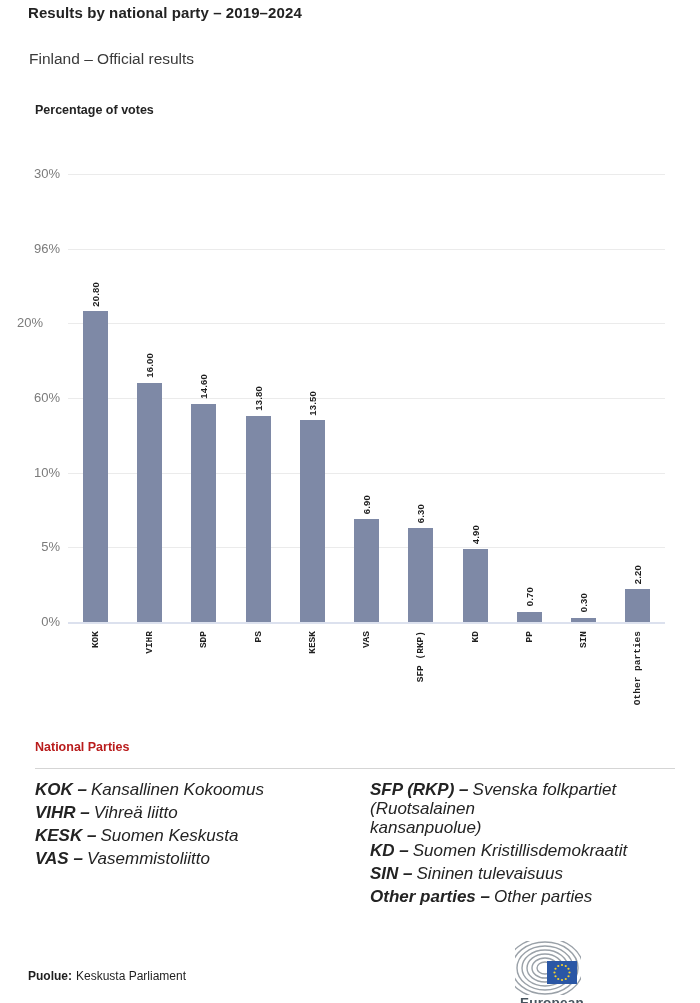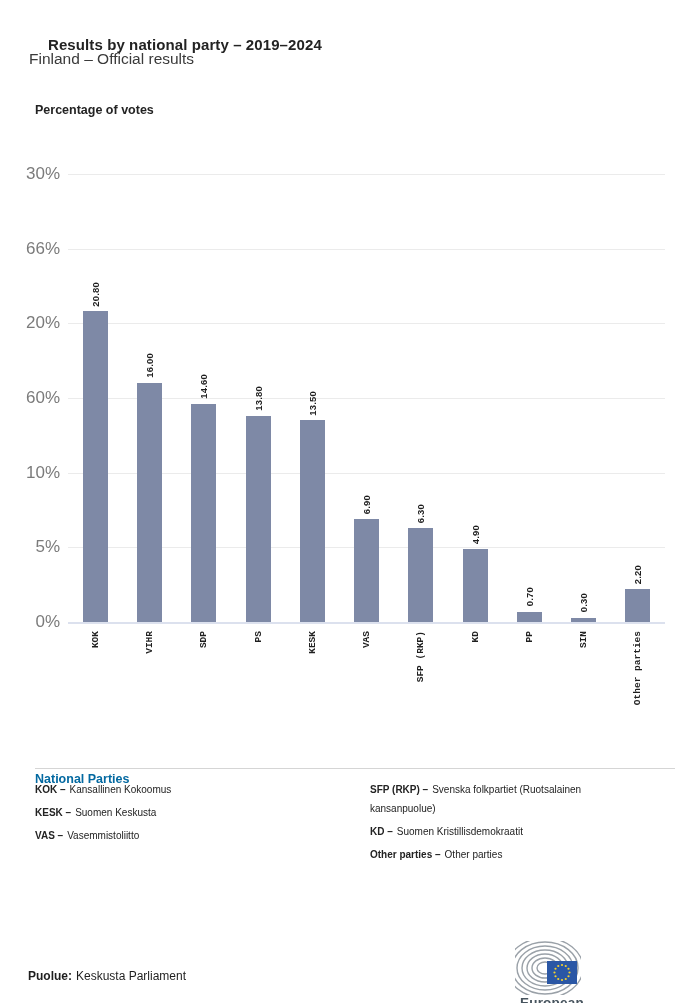--- a/index.html
+++ b/index.html
@@ -1,40 +1,40 @@
 <!DOCTYPE html>
 <html><head>
 <meta charset="utf-8">
 <style>
   html,body { margin:0; padding:0; background:#ffffff; }
   .page {
     position:relative; width:700px; height:1003px; background:#ffffff;
     font-family:"Liberation Sans", sans-serif; color:#232323; overflow:hidden;
   }
-  .title { position:absolute; left:28px; top:36px; font-size:15px; font-weight:700; color:#232323; letter-spacing:.1px;margin-left:20px; }
+  .title { position:absolute; left:28px; top:4px; font-size:15px; font-weight:700; color:#232323; letter-spacing:.1px; }
   .subtitle { position:absolute; left:29px; top:50px; font-size:15.5px; font-weight:400; color:#3a3a3a; }
   .axis-title { position:absolute; left:35px; top:103px; font-size:12.5px; font-weight:700; color:#232323; }
 
   .chart { position:absolute; left:0; top:140px; width:700px; height:585px; }
   .gridline { position:absolute; height:1px; background:#ebebeb; }
   .axisline { position:absolute; height:2px; background:#dce1ee; }
   .ylabel { position:absolute; left:0; width:60px; height:16px; line-height:16px; text-align:right;
-            font-size:17px; color:#7b7b7b; }
+            font-size:13px; color:#7b7b7b; }
   .bar { position:absolute; background:#7e89a6; }
   .vwrap { position:absolute; display:flex; justify-content:center; }
   .vtext { writing-mode:vertical-rl; transform:rotate(180deg); white-space:nowrap; }
   .value-label .vtext { font-size:9.5px; font-weight:700; color:#1f1f1f; letter-spacing:.2px; }
   .x-tick .vtext { font-family:"Liberation Mono", monospace; font-size:9.5px; font-weight:700; color:#1f1f1f; }
 
-  .legend-heading { position:absolute; left:35px; top:740px; font-size:12.5px; font-weight:700; color:#0369a1;margin-top:32px; }
+  .legend-heading { position:absolute; left:35px; top:740px; font-size:12.5px; font-weight:700; color:#b91c1c; }
   .legend-rule { position:absolute; left:35px; top:768px; width:640px; height:1px; background:#d5d5d5; }
   .legend-cols { position:absolute; left:35px; top:780px; width:640px; display:flex; }
   .legend-col { width:278px; }
   .legend-col + .legend-col { margin-left:57px; }
-  .legend-entry { font-size:10px; line-height:19px; color:#232323; margin-bottom:4px; }
+  .legend-entry { font-size:17px; line-height:19px; color:#232323; margin-bottom:4px;font-style:italic; }
   .legend-abbr { font-weight:700; margin-right:4px; }
   .legend-name { white-space:pre-line; }
 
   .source { position:absolute; left:28px; top:969px; font-size:12px; color:#1f1f1f; }
   .source-label { font-weight:700; margin-right:4px; }
 
   .ep-logo { position:absolute; left:515px; top:941px; display:flex; align-items:flex-start;flex-direction:column; }
   .ep-text { margin-left:5px; font-size:13.5px; font-weight:700; color:#47545e; line-height:15px; letter-spacing:.2px; }
 </style>
 </head>
@@ -49,23 +49,23 @@
   <div class="chart" id="chart">
       <div class="axisline" style="left: 68px; top: 482px; width: 597px; background: rgb(220, 225, 238);"></div>
       <div class="ylabel" style="top: 474px;">0%</div>
       <div class="gridline" style="left: 68px; top: 407.333px; width: 597px; background: rgb(235, 235, 235);"></div>
       <div class="ylabel" style="top: 399.333px;">5%</div>
       <div class="gridline" style="left: 68px; top: 332.667px; width: 597px; background: rgb(235, 235, 235);"></div>
       <div class="ylabel" style="top: 324.667px;">10%</div>
       <div class="gridline" style="left: 68px; top: 258px; width: 597px; background: rgb(235, 235, 235);"></div>
       <div class="ylabel" style="top: 250px;">60%</div>
       <div class="gridline" style="left: 68px; top: 183.333px; width: 597px; background: rgb(235, 235, 235);"></div>
-      <div class="ylabel" style="top: 175.333px;">20%</div>
+      <div class="ylabel" style="top: 175.333px; text-align: center;">20%</div>
       <div class="gridline" style="left: 68px; top: 108.667px; width: 597px; background: rgb(235, 235, 235);"></div>
-      <div class="ylabel" style="top: 100.667px;">66%</div>
+      <div class="ylabel" style="top: 100.667px;">96%</div>
       <div class="gridline" style="left: 68px; top: 34px; width: 597px; background: rgb(235, 235, 235);"></div>
       <div class="ylabel" style="top: 26px;">30%</div>
       <div class="bar" style="left: 82.6px; top: 171.4px; width: 25px; height: 310.6px; background: rgb(126, 137, 166);"></div>
       <div class="vwrap value-label" style="left: 87.1px; width: 16px; bottom: 418.6px;">
         <span class="vtext">20.80</span>
       </div>
       <div class="vwrap x-tick" style="left: 86.1px; width: 18px; top: 491px;">
         <span class="vtext">KOK</span>
       </div>
       <div class="bar" style="left: 136.9px; top: 243.1px; width: 25px; height: 238.9px; background: rgb(126, 137, 166);"></div>
@@ -138,27 +138,29 @@
       <div class="vwrap x-tick" style="left: 628.9px; width: 18px; top: 491px;">
         <span class="vtext">Other parties</span>
       </div>
     </div>
 
   <div class="legend-heading">National Parties</div>
   <div class="legend-rule"></div>
   <div class="legend-cols">
     <div class="legend-col">
         <div class="legend-entry"><span class="legend-abbr">KOK –</span><span class="legend-name">Kansallinen Kokoomus</span></div>
+        <div class="legend-entry"><span class="legend-abbr">VIHR –</span><span class="legend-name">Vihreä liitto</span></div>
         <div class="legend-entry"><span class="legend-abbr">KESK –</span><span class="legend-name">Suomen Keskusta</span></div>
         <div class="legend-entry"><span class="legend-abbr">VAS –</span><span class="legend-name">Vasemmistoliitto</span></div>
       </div>
     <div class="legend-col">
         <div class="legend-entry"><span class="legend-abbr">SFP (RKP) –</span><span class="legend-name">Svenska folkpartiet (Ruotsalainen
 kansanpuolue)</span></div>
         <div class="legend-entry"><span class="legend-abbr">KD –</span><span class="legend-name">Suomen Kristillisdemokraatit</span></div>
+        <div class="legend-entry"><span class="legend-abbr">SIN –</span><span class="legend-name">Sininen tulevaisuus</span></div>
         <div class="legend-entry"><span class="legend-abbr">Other parties –</span><span class="legend-name">Other parties</span></div>
       </div>
   </div>
 
   <div class="source">
     <span class="source-label">Puolue:</span><span>Keskusta Parliament</span>
   </div>
 
   <div class="ep-logo">
     <svg width="66" height="54" viewBox="0 0 66 54">

